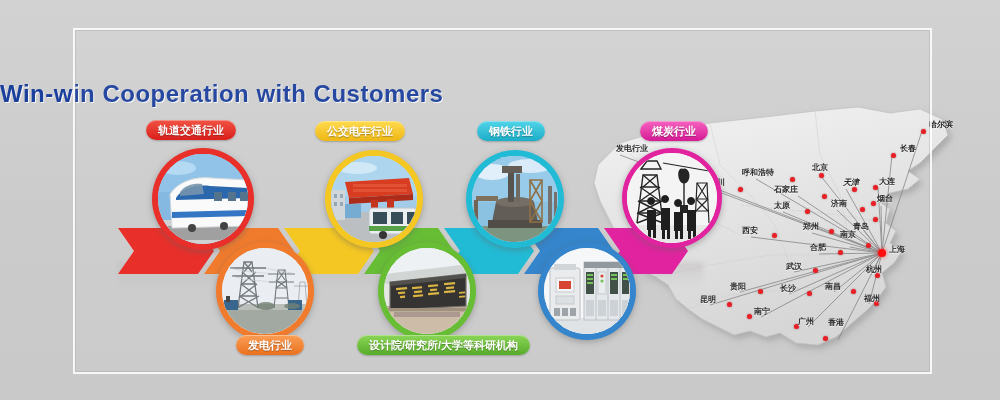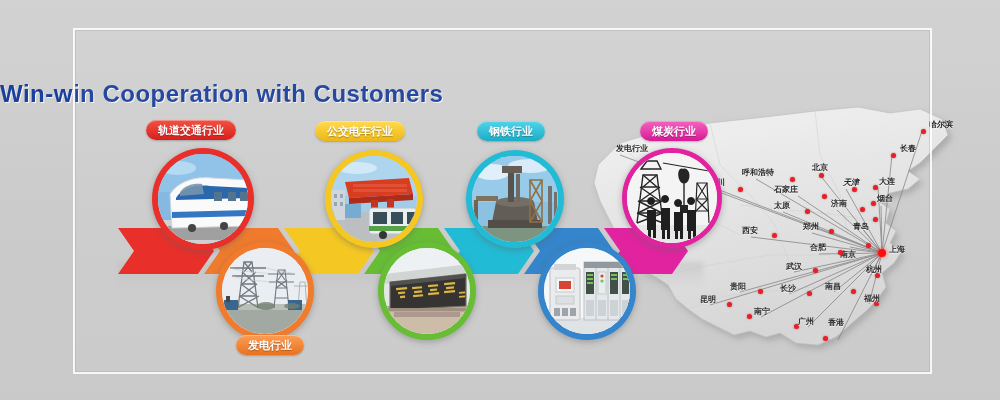--- a/index.html
+++ b/index.html
@@ -168,21 +168,21 @@
       <span class="city" style="left:287px;top:88px;">烟台</span>
       <span class="dot" style="left:215px;top:104px;"></span>
       <span class="city" style="left:184px;top:95px;">太原</span>
       <span class="dot" style="left:283px;top:112px;"></span>
       <span class="city" style="left:263px;top:116px;">青岛</span>
       <span class="dot" style="left:182px;top:128px;"></span>
       <span class="city" style="left:152px;top:120px;">西安</span>
       <span class="dot" style="left:239px;top:124px;"></span>
       <span class="city" style="left:213px;top:116px;">郑州</span>
       <span class="dot" style="left:276px;top:138px;"></span>
-      <span class="city" style="left:250px;top:144px;">南京</span>
+      <span class="city" style="left:250px;top:124px;">南京</span>
       <span class="dot" style="left:248px;top:145px;"></span>
       <span class="city" style="left:220px;top:137px;">合肥</span>
       <span class="dot hub" style="left:288px;top:144px;"></span>
       <span class="city" style="left:299px;top:139px;">上海</span>
       <span class="dot" style="left:285px;top:168px;"></span>
       <span class="city" style="left:276px;top:159px;">杭州</span>
       <span class="dot" style="left:223px;top:163px;"></span>
       <span class="city" style="left:196px;top:156px;">武汉</span>
       <span class="dot" style="left:168px;top:184px;"></span>
       <span class="city" style="left:140px;top:176px;">贵阳</span>
@@ -405,20 +405,21 @@
           <rect x="62" y="39" width="8" height="2.2" transform="rotate(-5 62 39)"></rect>
           <rect x="60" y="43" width="11" height="2.2" transform="rotate(-5 60 43)"></rect>
           <rect x="75" y="44" width="6" height="1.8" transform="rotate(-5 75 44)"></rect>
           <rect x="75" y="48" width="6" height="1.8" transform="rotate(-5 75 48)"></rect>
         </g>
         <rect x="0" y="60" width="86" height="3" fill="#9c8b78"></rect>
         <rect x="10" y="64" width="66" height="5" fill="#a8948a"></rect>
       </svg>
     </div>
   </div>
+  <div class="pill" style="left:357px;top:335px;background:linear-gradient(180deg,#86d44f,#4fa81f);">设计院/研究所/大学等科研机构</div>
 
   <div class="circle" style="left:538px;top:242px;width:98px;height:98px;background:#2a7fc9;">
     <div class="inner" style="left:6px;top:6px;width:86px;height:86px;background:#fff;">
       <svg class="ph" viewBox="0 0 86 86">
         <rect width="86" height="86" fill="#f6f7f8"></rect>
         <rect y="70" width="86" height="16" fill="#dfe2e5"></rect>
 
         <rect x="6" y="20" width="30" height="52" rx="2" fill="#e8eaec" stroke="#b9bec3"></rect>
         <rect x="10" y="16" width="22" height="6" fill="#cfd3d6"></rect>
         <rect x="12" y="30" width="18" height="14" fill="#f4f5f6" stroke="#c3c7cb"></rect>

